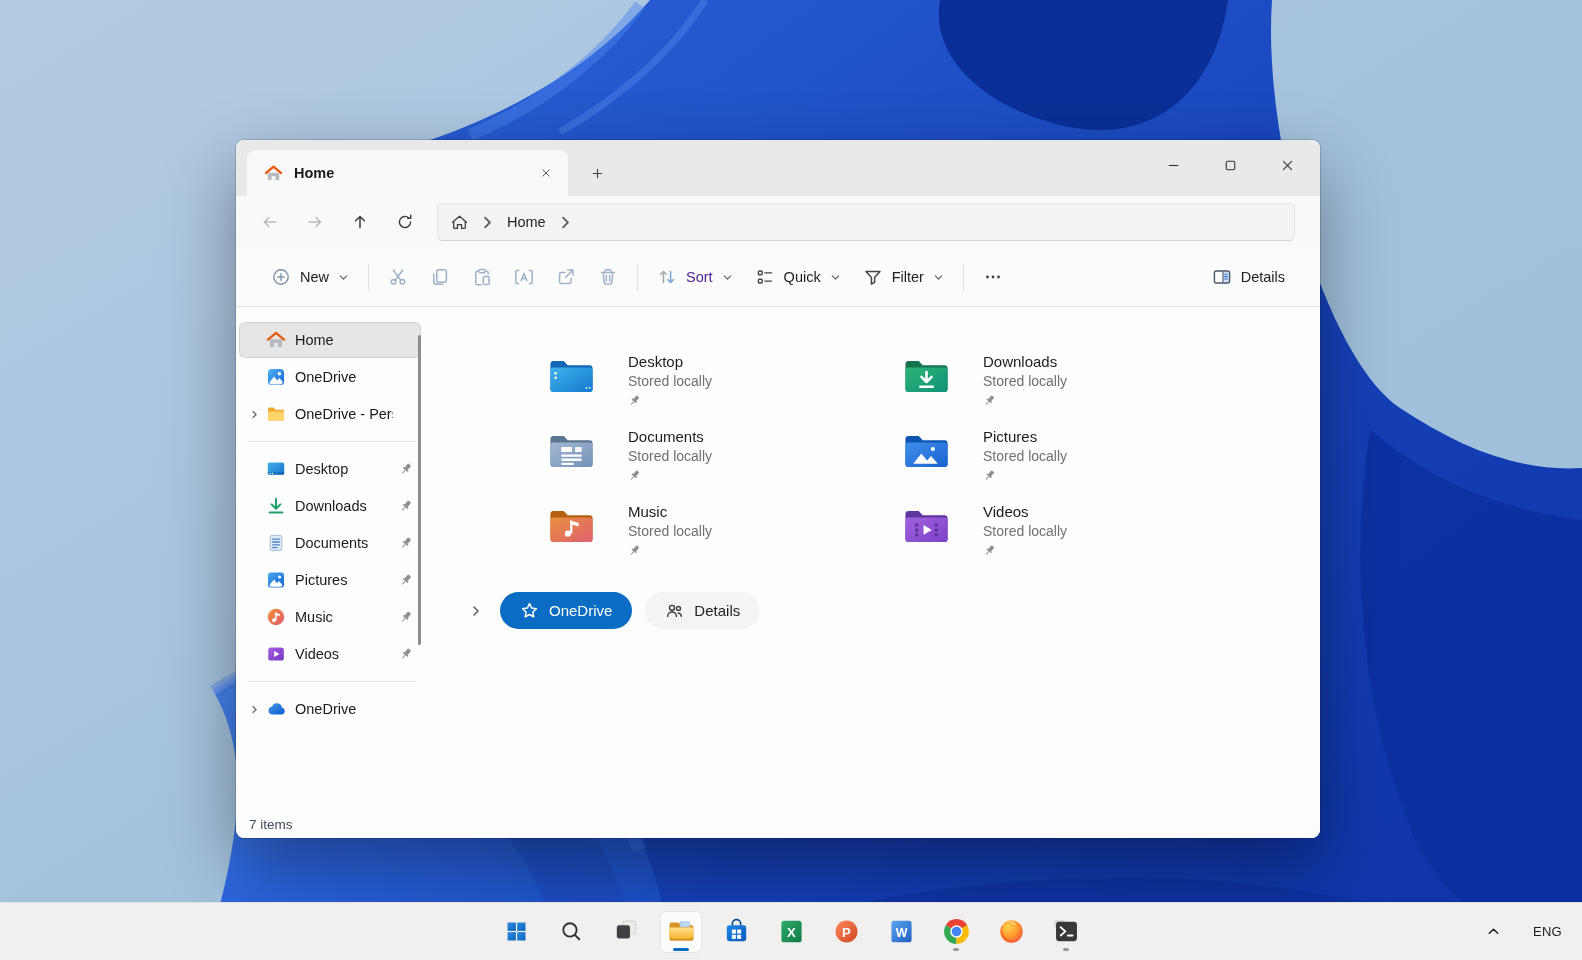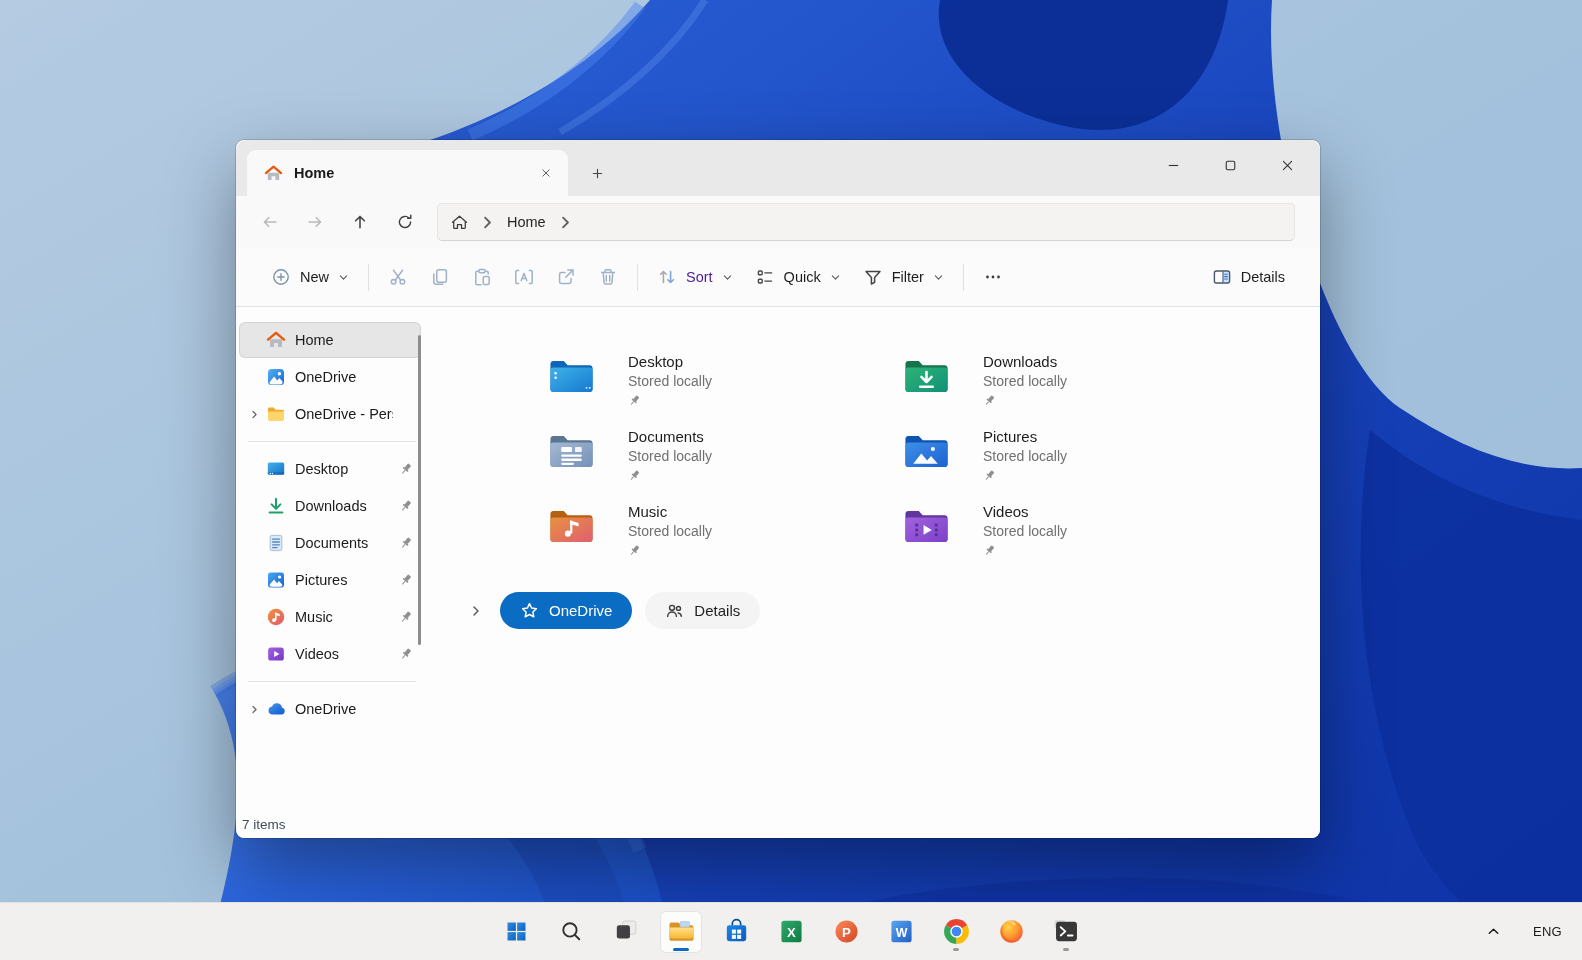--- a/index.html
+++ b/index.html
@@ -79,21 +79,21 @@
   .tile-sub{font-size:14px;color:#707070;margin-top:3px;}
   .tile-pin{width:13px;height:13px;margin-top:5px;}
   .sections-row{display:flex;align-items:center;gap:17px;margin-top:24px;}
   .sections-row > .icon{width:14px;height:14px;margin-left:1px;}
   .pills{display:flex;gap:13px;}
   .pill{height:37px;border-radius:19px;display:flex;align-items:center;gap:10px;padding:0 20px;
     font-size:15px;color:#1f1f1f;background:#f4f4f4;}
   .pill .icon{width:19px;height:19px;}
   .pill.active{background:#0a6cc3;color:#fff;font-weight:400;}
 
-  .statusbar{height:28px;flex:none;display:flex;align-items:center;padding-left:6px;font-size:13.5px;
+  .statusbar{height:28px;flex:none;display:flex;align-items:center;padding-left:13px;font-size:13.5px;
     color:#3e4b5e;background:#fdfdfd;border-radius:0 0 9px 9px;}
 
   
   .taskbar{position:absolute;left:0;right:0;bottom:0;height:57px;background:#f1f0ee;
     border-top:1px solid rgba(0,0,0,.06);display:flex;align-items:center;justify-content:center;}
   .task-group{display:flex;gap:13px;align-items:center;}
   .task-btn{width:42px;height:42px;border-radius:6px;position:relative;display:flex;align-items:center;justify-content:center;}
   .task-btn .icon{width:31px;height:31px;}
   .task-btn.active{background:#fcfcfb;box-shadow:inset 0 0 0 1px #e4e3e1;}
   .task-ind{position:absolute;bottom:2px;left:50%;transform:translateX(-50%);height:3px;border-radius:2px;display:none;}

